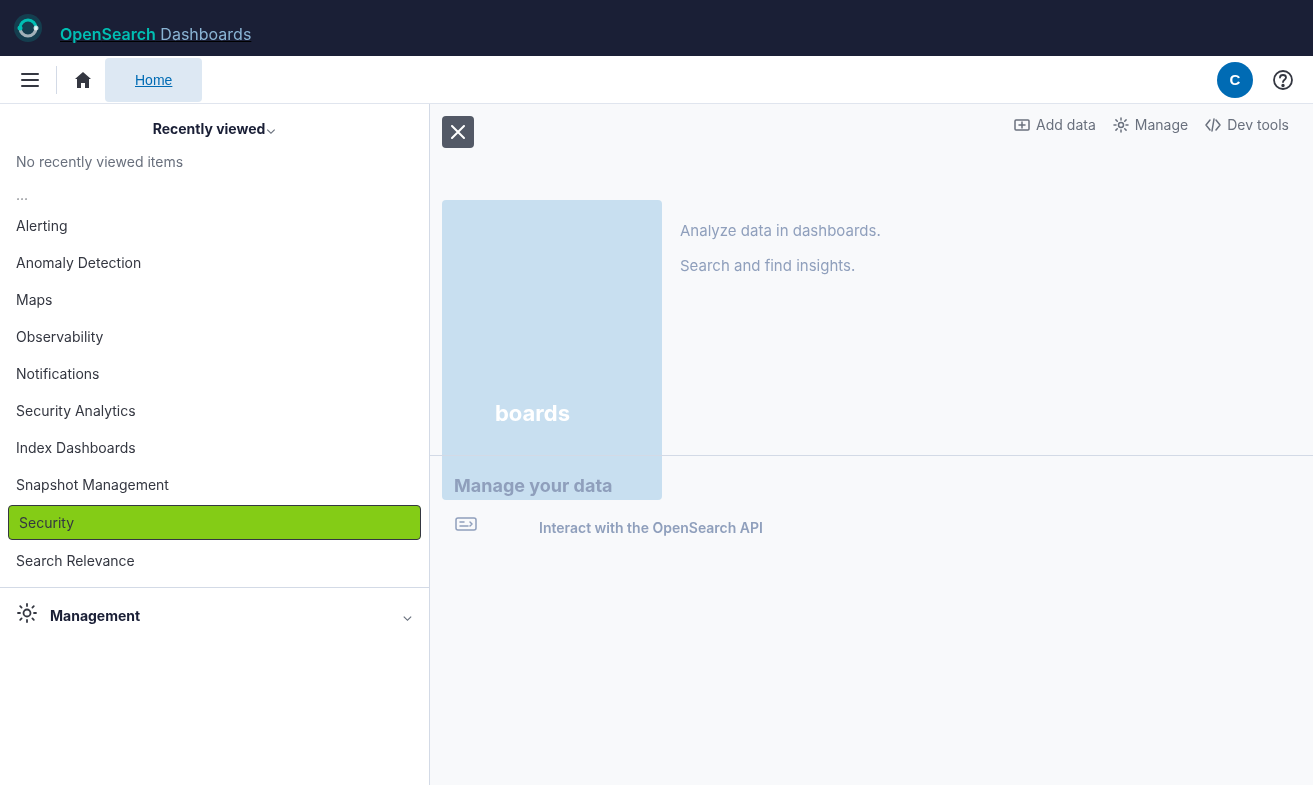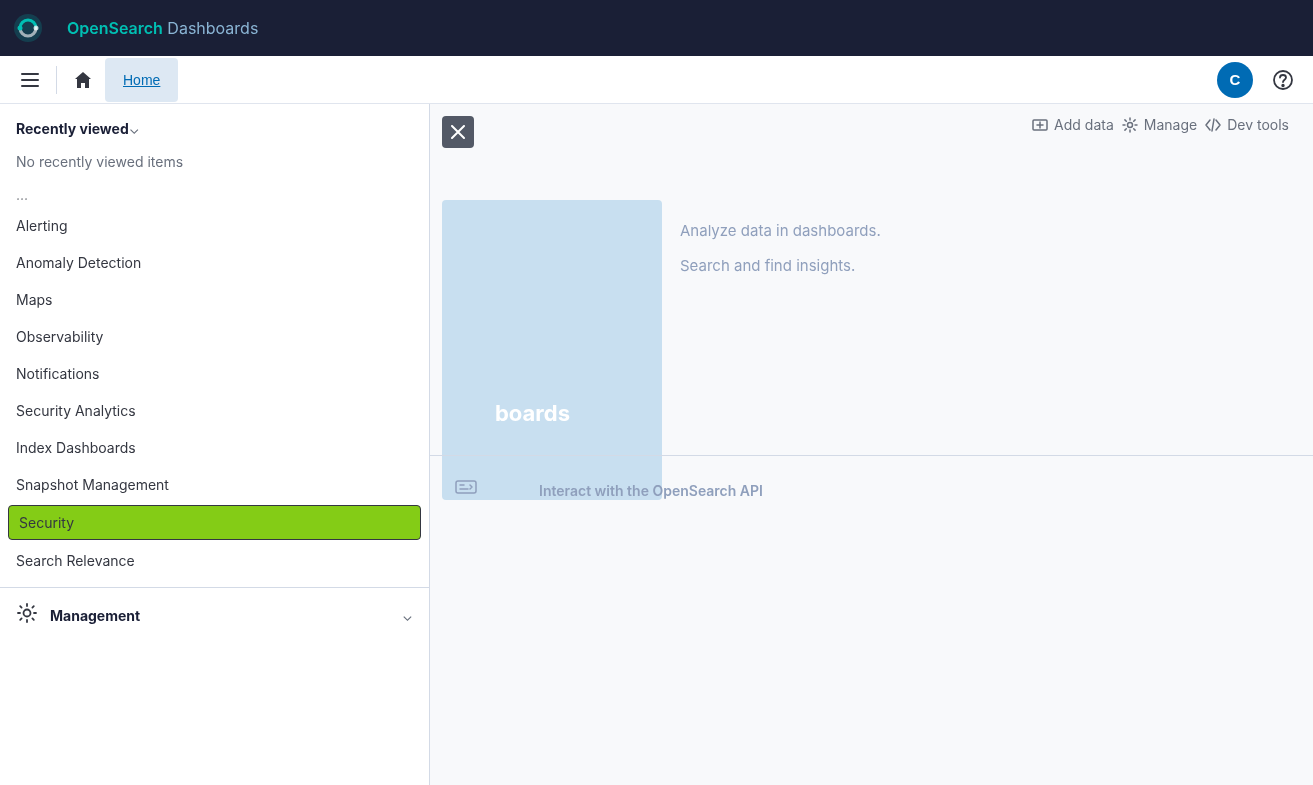--- a/index.html
+++ b/index.html
@@ -9,22 +9,23 @@
     .top-bar {
       height: 56px;
       background: #1a1f36;
       display: flex;
       align-items: center;
       padding: 0 12px;
       gap: 8px;
     }
     .logo-area {
       display: flex;
-      align-items: center;
-      gap: 23px;
+      align-items: flex-end;
+      gap: 16px;
+      text-decoration: underline;
     }
     .logo-icon {
       width: 32px;
       height: 32px;
     }
     .logo-text {
       color: #fff;
       font-size: 16px;
       font-weight: 600;
       white-space: nowrap;
@@ -55,21 +56,21 @@
       font-size: 18px;
     }
     .nav-divider {
       width: 1px;
       height: 28px;
       background: #d3dae6;
       margin: 0 4px;
     }
     .nav-tab {
       height: 44px;
-      padding: 0 18px;
+      padding: 0 30px;
       display: flex;
       align-items: center;
       border: none;
       background: #dde8f3;
       border-radius: 4px;
       cursor: pointer;
       font-size: 14px;
       font-weight: 500;
       color: #006bb4;
       text-decoration: underline;
@@ -122,21 +123,21 @@
       background: #fff;
       border-right: 1px solid #d3dae6;
       overflow-y: auto;
       overflow-x: hidden;
     }
 
     
     .section-header {
       display: flex;
       align-items: center;
-      justify-content: flex-start;
+      justify-content: center;
       padding: 16px 16px 12px 16px;
       cursor: pointer;
     }
     .section-header-title {
       font-size: 14px;
       font-weight: 700;
       color: #1a1f36;
     }
     .chevron-icon {
       color: #69707d;
@@ -221,21 +222,21 @@
       border: none;
       z-index: 10;
     }
 
     
     .content-topbar {
       display: flex;
       justify-content: flex-end;
       align-items: center;
       padding: 12px 24px;
-      gap: 8px;
+      gap: 17px;
     }
     .content-action {
       display: flex;
       align-items: center;
       gap: 6px;
       color: #69707d;
       font-size: 14px;
       cursor: pointer;
     }
 
@@ -418,20 +419,21 @@
       </div>
 
       <div class="content-right-section">
         <p class="desc-text">Analyze data in dashboards.</p>
         <p class="desc-text">Search and find insights.</p>
       </div>
 
       <div style="position:absolute; top:310px; left:0; right:0; height:1px; background:#d3dae6;"></div>
 
       <div style="position:absolute; top:330px; left:24px;">
+        <div class="manage-title">Manage your data</div>
         <div class="manage-item">
           <span class="manage-item-icon">
             <svg width="24" height="24" viewBox="0 0 24 24" fill="none" stroke="#8f9fbc" stroke-width="1.5">
               <rect x="2" y="6" width="20" height="12" rx="2"></rect>
               <path d="M6 10h4M6 14h8" stroke-linecap="round"></path>
               <path d="M16 10l2 2-2 2" stroke-linecap="round" stroke-linejoin="round"></path>
             </svg>
           </span>
           <span class="manage-item-text">Interact with the OpenSearch API</span>
         </div>

